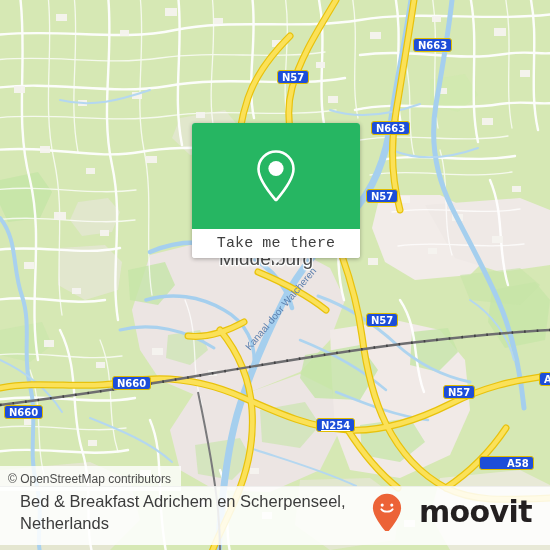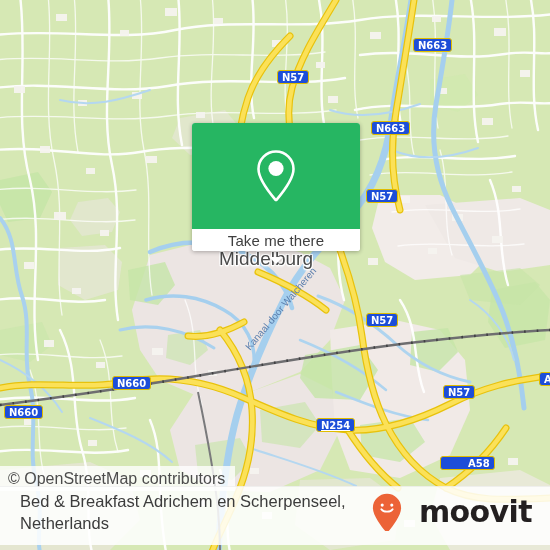--- a/index.html
+++ b/index.html
@@ -92,24 +92,24 @@
   }
   #popup-hero {
     height: 106px;
     background: #26b662;
     display: flex;
     align-items: center;
     justify-content: center;
   }
   #popup-hero svg { display: block; }
   #popup-action {
-    height: 22px;
+    height: 29px;
     background: #ffffff;
     color: #3f3f3f;
-    font-family: Liberation Sans, sans-serif;
+    font-family: Liberation Mono, monospace;
     font-size: 15px;
     display: flex;
     align-items: center;
     justify-content: center;
     letter-spacing: .1px;
   }
   #popup-tail {
     position: absolute;
     left: 269px;
     top: 257px;
@@ -125,21 +125,21 @@
     position: absolute;
     left: 0;
     top: 466px;
     height: 25px;
     padding: 0 10px 0 8px;
     display: flex;
     align-items: center;
     background: rgba(255,255,255,0.78);
     color: #4c4c4c;
     font-family: "Liberation Sans", sans-serif;
-    font-size: 16px;
+    font-size: 12px;
     white-space: nowrap;
   }
 
   
   #footer {
     position: absolute;
     left: 0;
     top: 486px;
     width: 550px;
     height: 59px;
@@ -389,21 +389,21 @@
         <div class="shield" style="left: 413px; top: 38px;">N663</div>
         <div class="shield" style="left: 277px; top: 70px;">N57</div>
         <div class="shield" style="left: 371px; top: 121px;">N663</div>
         <div class="shield" style="left: 366px; top: 189px;">N57</div>
         <div class="shield" style="left: 366px; top: 313px;">N57</div>
         <div class="shield" style="left: 112px; top: 376px;">N660</div>
         <div class="shield" style="left: 4px; top: 405px;">N660</div>
         <div class="shield" style="left: 443px; top: 385px;">N57</div>
         <div class="shield" style="left: 539px; top: 372px;">A</div>
         <div class="shield" style="left: 316px; top: 418px; text-decoration: underline;">N254</div>
-        <div class="shield" style="left: 440px; top: 456px; padding-left: 27px;">A58</div>
+        <div class="shield" style="left: 479px; top: 456px; padding-left: 27px;">A58</div>
       </div>
 
     <div id="place-labels">
         <div class="place-label" style="left: 219px; top: 248px;">Middelburg</div>
       </div>
 
     <div id="water-labels">
         <div class="water-label" style="left: 243px; top: 345px; transform: rotate(-50deg);">Kanaal door Walcheren</div>
       </div>
   </div>

